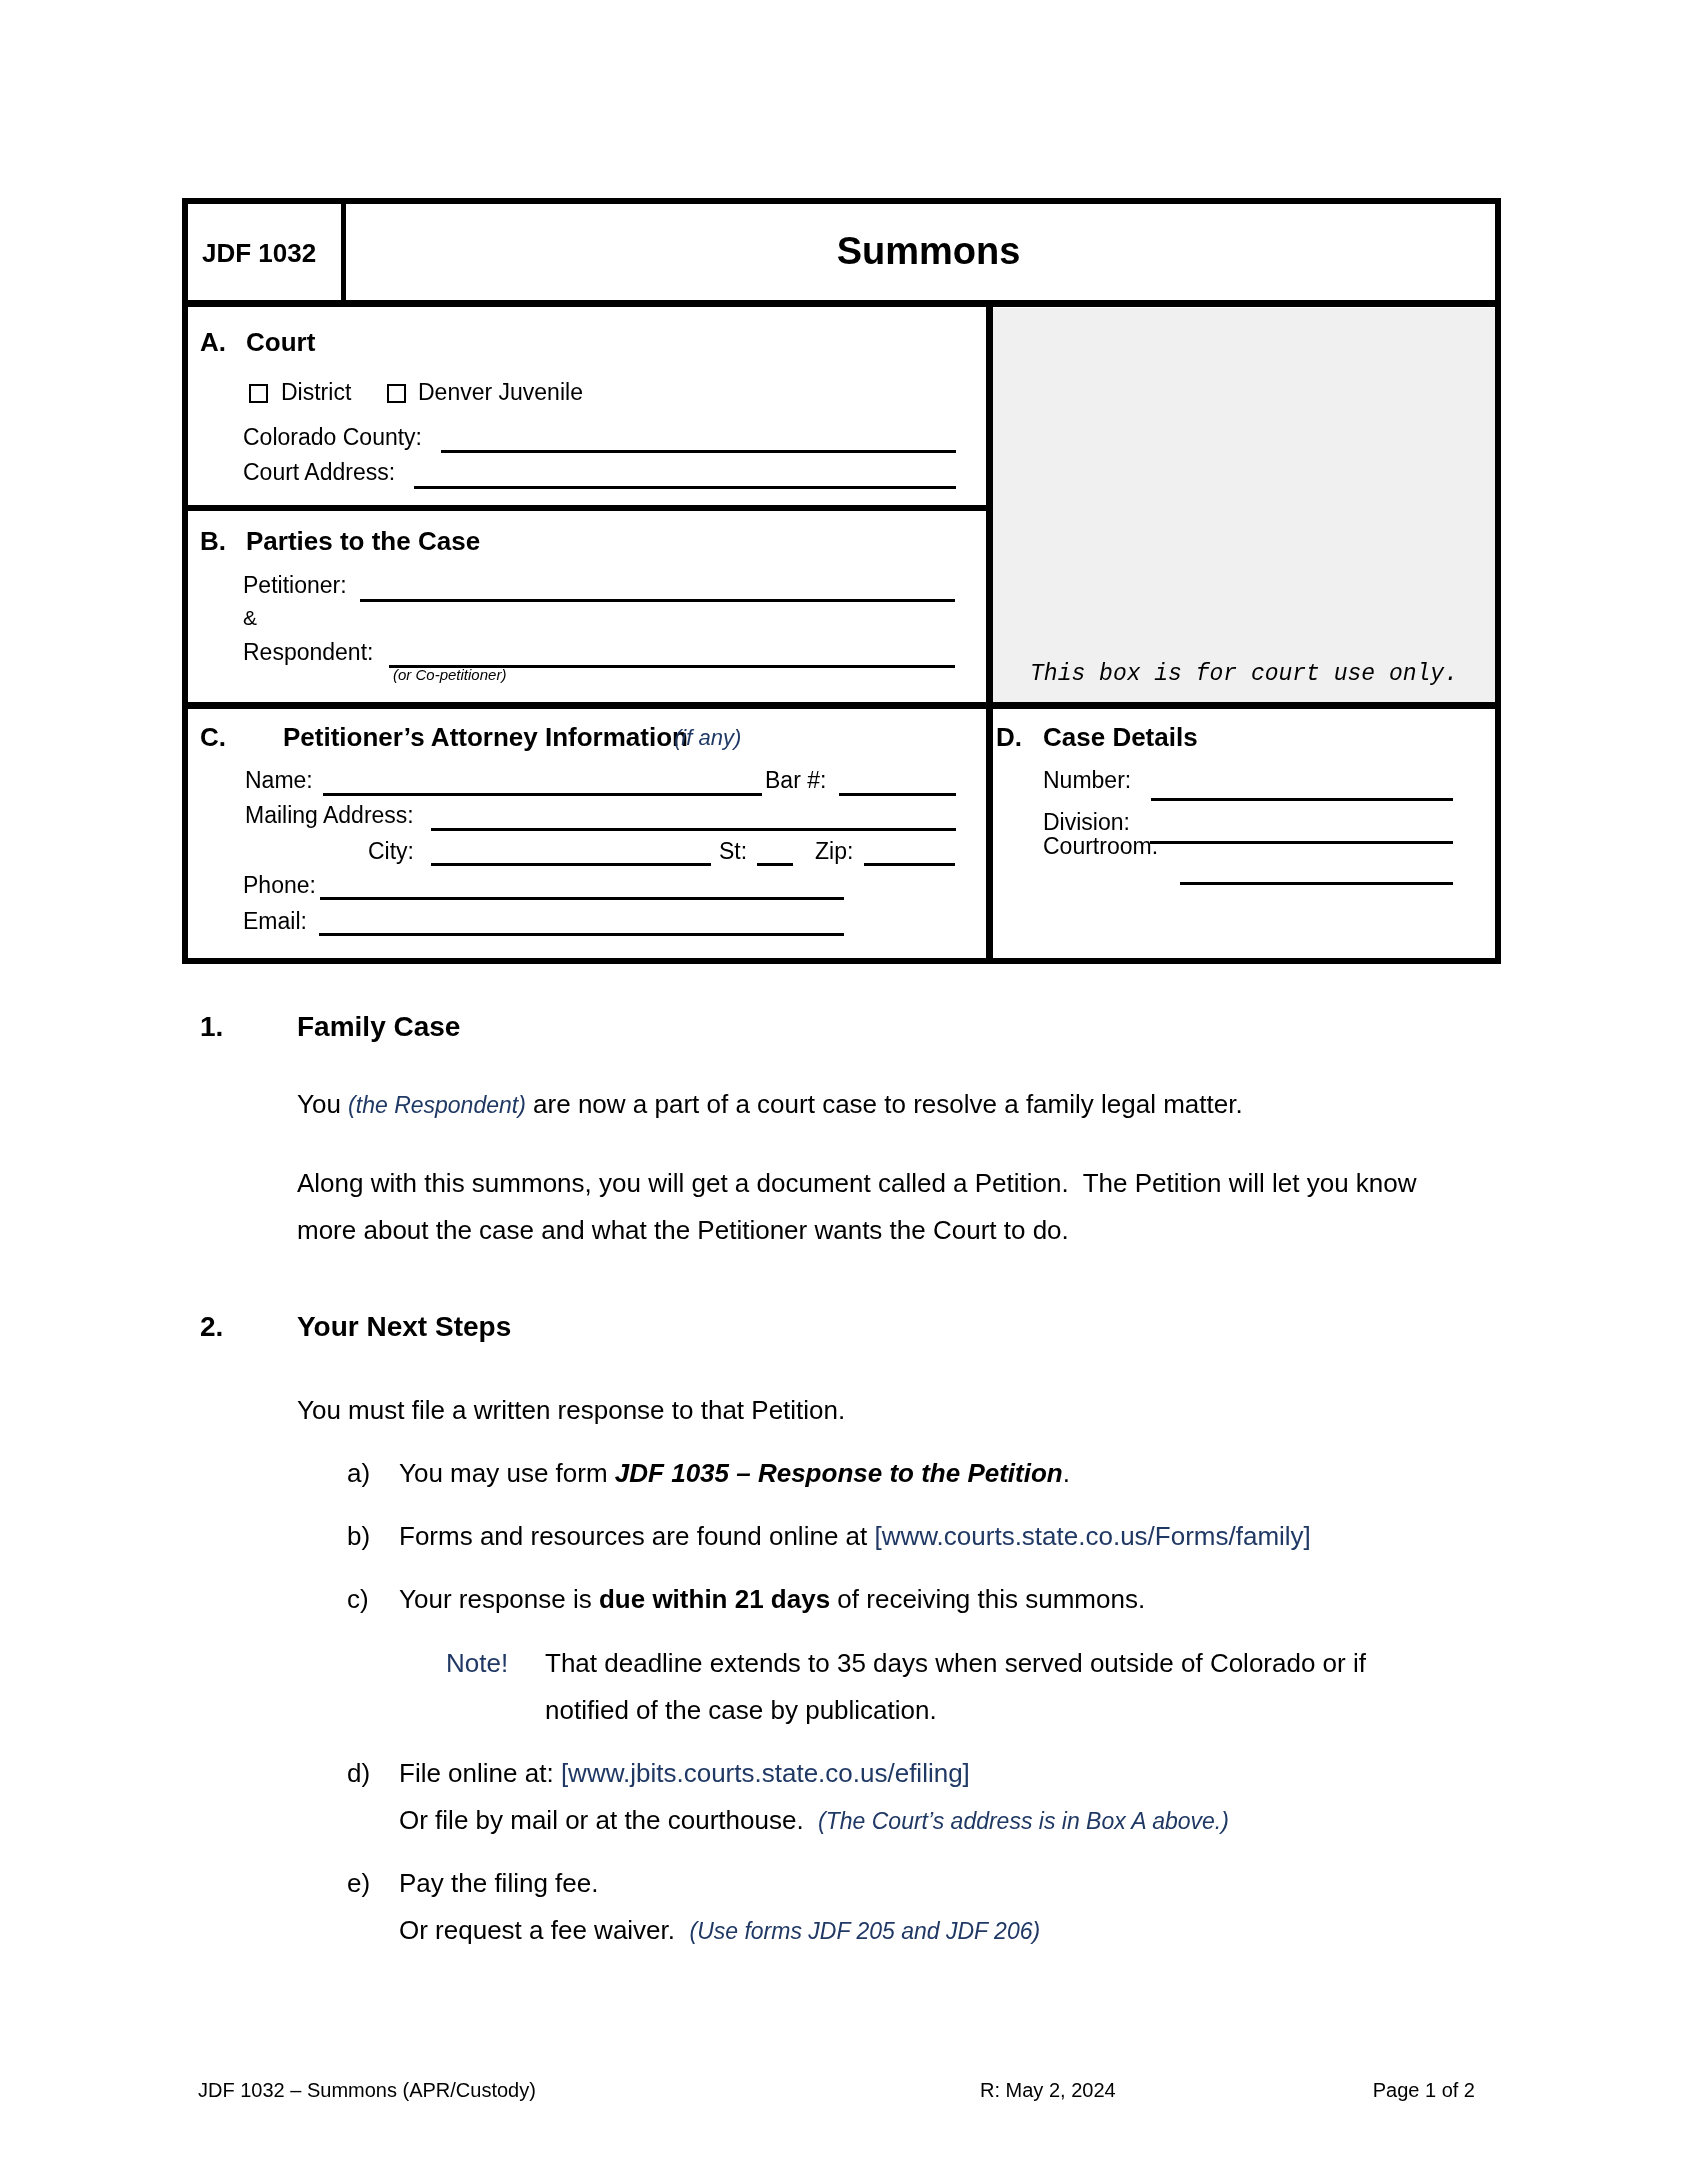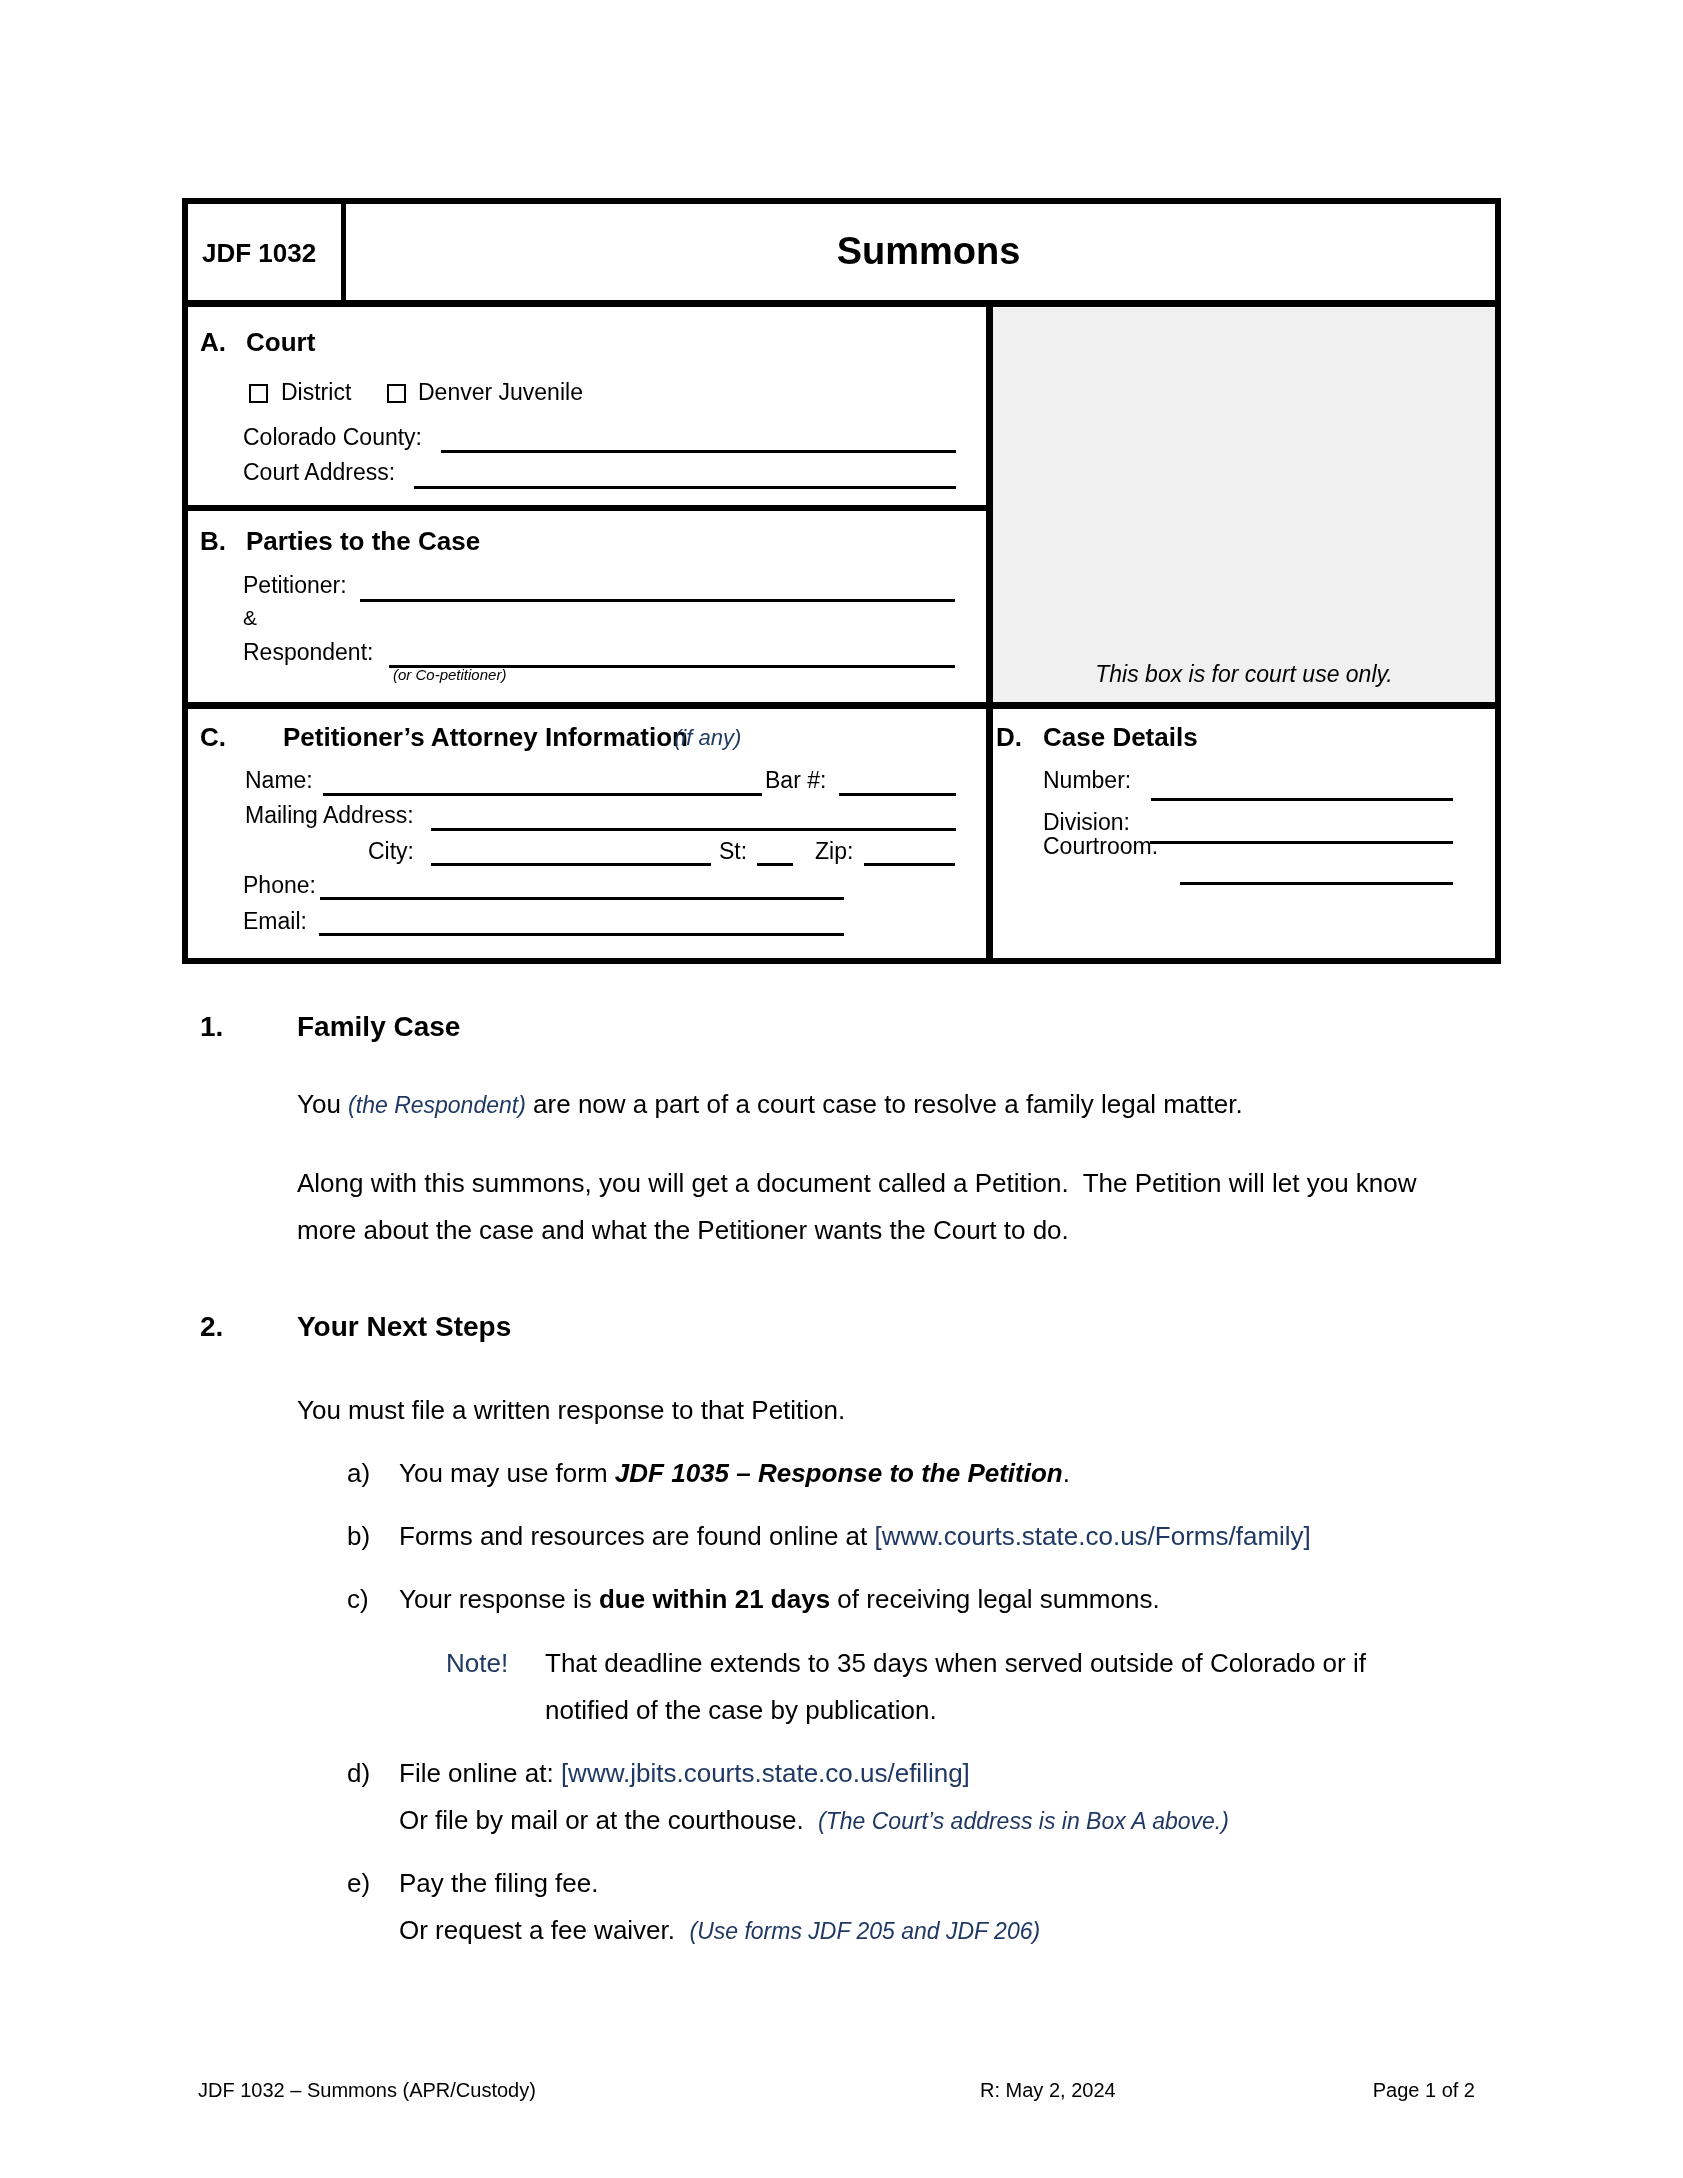--- a/index.html
+++ b/index.html
@@ -60,21 +60,21 @@
 
 <div class="abs sec-head" style="left:200px;top:526px;">B.</div>
 <div class="abs sec-head" style="left:246px;top:526px;">Parties to the Case</div>
 <div class="abs lbl" style="left:243px;top:572px;">Petitioner:</div>
 <div class="uline" style="left:360px;top:599px;width:595px;"></div>
 <div class="abs lbl" style="left:243px;top:606px;font-size:21px;">&amp;</div>
 <div class="abs lbl" style="left:243px;top:639px;">Respondent:</div>
 <div class="uline" style="left:389px;top:665px;width:566px;"></div>
 <div class="abs small-it" style="left:393px;top:666px;font-weight:normal;">(or Co-petitioner)</div>
 
-<div class="abs ital" style="left:993px;width:502px;top:661px;font-size:23px;text-align:center;">This box is for court use only.</div>
+<div class="abs ital" style="left:993px;width:502px;top:661px;font-size:23px;text-align:center;font-family:Liberation Mono, monospace;">This box is for court use only.</div>
 
 <div class="abs sec-head" style="left:200px;top:722px;">C.</div>
 <div class="abs sec-head" style="left:246px;top:722px;margin-left:37px;">Petitioner’s Attorney Information</div>
 <div class="abs ital blue" style="left:674px;top:725px;font-size:22px;text-align:right;">(if any)</div>
 
 <div class="abs lbl" style="left:245px;top:767px;">Name:</div>
 <div class="uline" style="left:323px;top:793px;width:439px;"></div>
 <div class="abs lbl" style="left:765px;top:767px;">Bar #:</div>
 <div class="uline" style="left:839px;top:793px;width:117px;"></div>
 
@@ -126,21 +126,21 @@
 <div class="abs body" style="left:347px;top:1521px;">b)</div>
 <div class="abs body" style="left:399px;top:1521px;">
   <span>Forms and resources are found online at</span>
   <span class="blue">[www.courts.state.co.us/Forms/family]</span>
 </div>
 
 <div class="abs body" style="left:347px;top:1584px;">c)</div>
 <div class="abs body" style="left:399px;top:1584px;">
   <span>Your response is</span>
   <span class="bold">due within 21 days</span>
-  <span>of receiving legal summons.</span>
+  <span>of receiving this summons.</span>
 </div>
 
 <div class="abs body blue" style="left:446px;top:1648px;">Note!</div>
 <div class="abs body" style="left:545px;top:1648px;">That deadline extends to 35 days when served outside of Colorado or if</div>
 <div class="abs body" style="left:545px;top:1695px;">notified of the case by publication.</div>
 
 <div class="abs body" style="left:347px;top:1758px;">d)</div>
 <div class="abs body" style="left:399px;top:1758px;">
   <span>File online at:</span>
   <span class="blue">[www.jbits.courts.state.co.us/efiling]</span>

